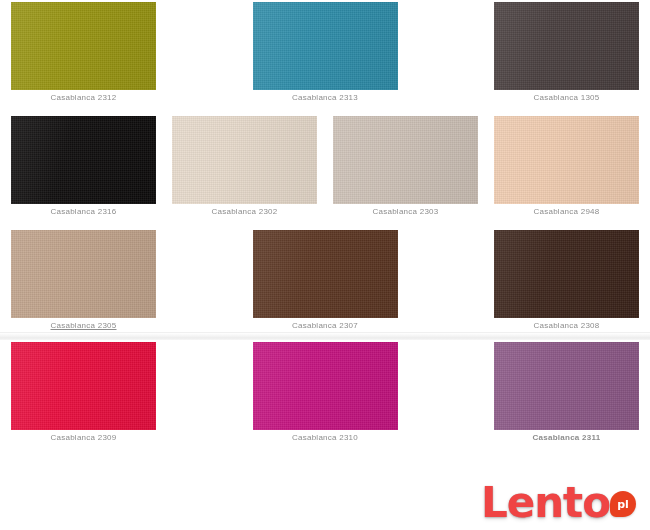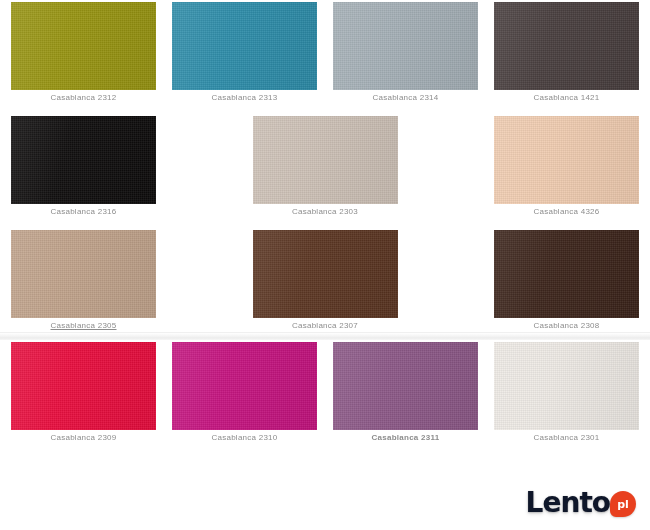--- a/index.html
+++ b/index.html
@@ -93,23 +93,23 @@
     position: absolute;
     right: 14px;
     bottom: 10px;
     display: flex;
     align-items: center;
     gap: 2px;
   }
   .watermark-text {
     font-family: "DejaVu Sans", sans-serif;
     font-weight: bold;
-    font-size: 28px;
+    font-size: 42px;
     line-height: 34px;
-    color: #0f172a;
+    color: #ef4444;
     letter-spacing: -1px;
     text-shadow:
       0 0 1px rgba(0,0,0,0.22),
       0 1px 2px rgba(0,0,0,0.20),
       0 2px 4px rgba(0,0,0,0.12);
   }
   .watermark-badge {
     width: 26px;
     height: 26px;
     background: #e8401f;
@@ -144,58 +144,58 @@
       <div class="swatch-label" style="color: rgb(141, 141, 141);">Casablanca 2312</div>
     </div>
     <div class="swatch-cell">
       <div class="swatch-chip" style="background-color: rgb(43, 139, 168);">
         <div class="weave"></div>
         <div class="sheen"></div>
       </div>
       <div class="swatch-label" style="color: rgb(141, 141, 141);">Casablanca 2313</div>
     </div>
     <div class="swatch-cell">
-      <div class="swatch-chip" style="background-color: rgb(163, 174, 181);">
-        <div class="weave"></div>
-        <div class="sheen"></div>
-      </div>
-      <div class="swatch-label" style="color: rgb(141, 141, 141);">Casablanca 2314</div>
-    </div>
-    <div class="swatch-cell">
       <div class="swatch-chip" style="background-color: rgb(70, 60, 60);">
         <div class="weave"></div>
         <div class="sheen"></div>
       </div>
-      <div class="swatch-label" style="color: rgb(141, 141, 141);">Casablanca 1421</div>
+      <div class="swatch-label" style="color: rgb(141, 141, 141);">Casablanca 1305</div>
     </div>
   </div>
 
   <div class="row-gap"></div>
 
   <div class="swatch-row">
     <div class="swatch-cell">
       <div class="swatch-chip" style="background-color: rgb(12, 10, 10);">
         <div class="weave"></div>
         <div class="sheen"></div>
       </div>
       <div class="swatch-label" style="color: rgb(141, 141, 141);">Casablanca 2316</div>
     </div>
     <div class="swatch-cell">
+      <div class="swatch-chip" style="background-color: rgb(230, 217, 202);">
+        <div class="weave"></div>
+        <div class="sheen"></div>
+      </div>
+      <div class="swatch-label" style="color: rgb(141, 141, 141);">Casablanca 2302</div>
+    </div>
+    <div class="swatch-cell">
       <div class="swatch-chip" style="background-color: rgb(204, 192, 181);">
         <div class="weave"></div>
         <div class="sheen"></div>
       </div>
       <div class="swatch-label" style="color: rgb(141, 141, 141);">Casablanca 2303</div>
     </div>
     <div class="swatch-cell">
       <div class="swatch-chip" style="background-color: rgb(239, 203, 175);">
         <div class="weave"></div>
         <div class="sheen"></div>
       </div>
-      <div class="swatch-label" style="color: rgb(141, 141, 141);">Casablanca 4326</div>
+      <div class="swatch-label" style="color: rgb(141, 141, 141);">Casablanca 2948</div>
     </div>
   </div>
 
   <div class="row-gap"></div>
 
   <div class="swatch-row">
     <div class="swatch-cell">
       <div class="swatch-chip" style="background-color: rgb(191, 161, 137);">
         <div class="weave"></div>
         <div class="sheen"></div>
@@ -234,27 +234,20 @@
         <div class="sheen"></div>
       </div>
       <div class="swatch-label" style="color: rgb(141, 141, 141);">Casablanca 2310</div>
     </div>
     <div class="swatch-cell">
       <div class="swatch-chip" style="background-color: rgb(138, 86, 133);">
         <div class="weave"></div>
         <div class="sheen"></div>
       </div>
       <div class="swatch-label" style="color: rgb(141, 141, 141); font-weight: bold;">Casablanca 2311</div>
-    </div>
-    <div class="swatch-cell">
-      <div class="swatch-chip" style="background-color: rgb(237, 233, 228);">
-        <div class="weave"></div>
-        <div class="sheen"></div>
-      </div>
-      <div class="swatch-label" style="color: rgb(141, 141, 141);">Casablanca 2301</div>
     </div>
   </div>
 
 </div>
 
 <div class="watermark">
   <span class="watermark-text">Lento</span>
   <span class="watermark-badge" style="background-color: rgb(232, 64, 31);">
     <span class="watermark-badge-text">pl</span>
   </span>

